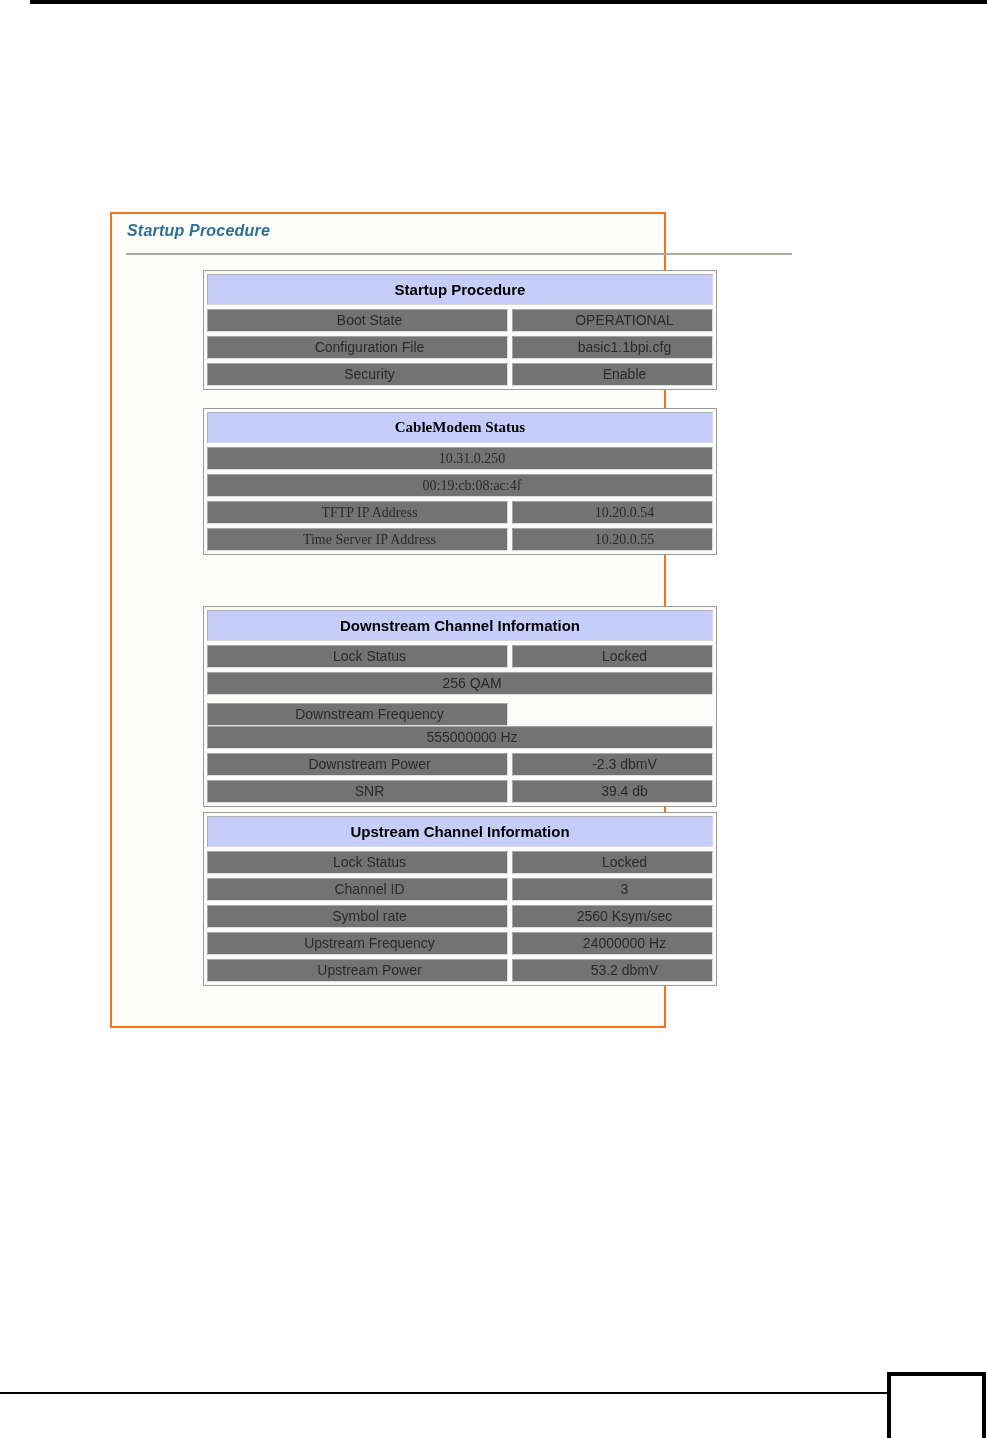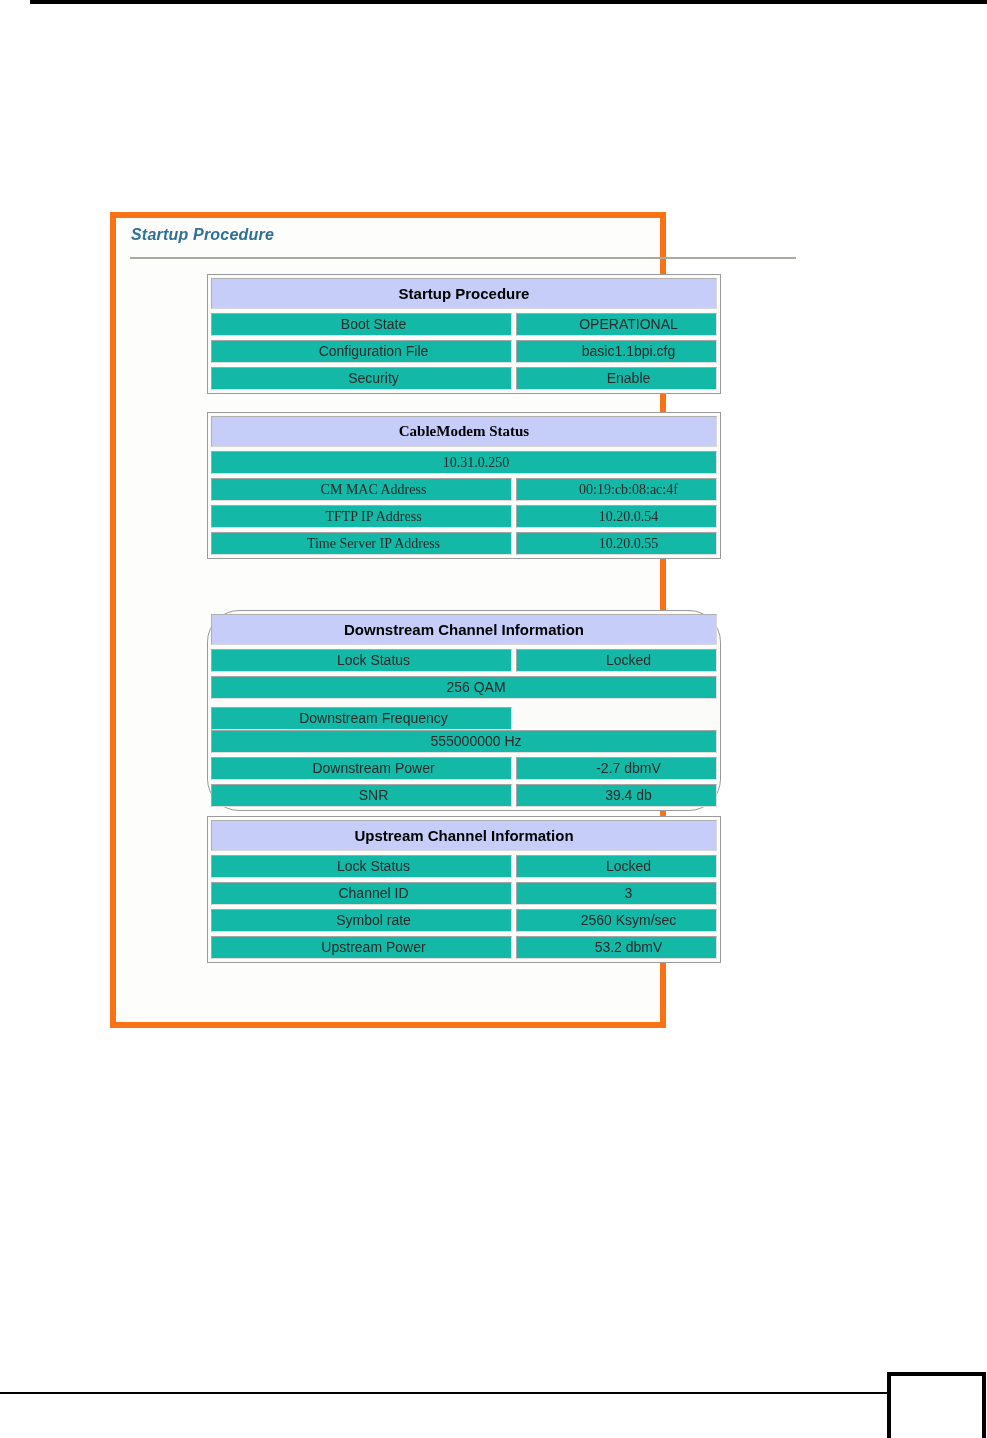--- a/index.html
+++ b/index.html
@@ -14,21 +14,21 @@
   
   .top-rule    { position: absolute; left: 30px;  top: 0;      width: 957px; height: 4px; background: #000; }
   .bottom-rule { position: absolute; left: 0;     top: 1392px; width: 887px; height: 2px; background: #000; }
   .page-box    { position: absolute; left: 887px; top: 1372px; width: 99px;  height: 70px;
                  border: 4px solid #000; background: #fff; box-sizing: border-box; }
 
   
   .panel {
     position: absolute; left: 110px; top: 212px;
     width: 556px; height: 816px;
-    border: 6px solid #f97316;
+    border: 2px solid #f97316;
     background: #fdfdfc;
     box-sizing: border-box;
   }
   .panel-title {
     position: absolute; left: 15px; top: 8px;
     font-size: 16px; font-weight: bold; font-style: italic;
     color: #2e7096; letter-spacing: 0.2px;
   }
   .panel-divider {
     position: absolute; left: 14px; top: 39px;
@@ -51,35 +51,35 @@
     font-size: 15px; font-weight: bold;
     text-align: center;
     line-height: 29px; height: 31px;
     box-sizing: border-box;
   }
   .t-row { display: flex; margin-top: 4px; }
   .t-row.gap-before { margin-top: 8px; flex-direction: column; }
   .cell {
     border: 1px solid;
     border-color: #a6a6a6 #dedede #dedede #a6a6a6;
-    background: #14b8a6;
+    background: #737373;
     color: #2a2a2a;
     font-size: 14px;
     text-align: center;
     line-height: 21px; height: 23px;
     box-sizing: border-box;
     white-space: nowrap; overflow: hidden; padding-left: 24px;
   }
   .cell.label { width: 301px; margin-right: 4px; }
   .cell.value { flex: 1; }
 
   
   #table-0 { top: 56px;  }
   #table-1 { top: 194px; font-family: Liberation Serif, serif; }
-  #table-2 { top: 392px; border-radius: 32px; }
+  #table-2 { top: 392px; }
   #table-3 { top: 598px; }
 </style>
 </head>
 <body>
 
 <div class="top-rule"></div>
 
 <div class="panel">
   <div class="panel-title">Startup Procedure</div>
   <div class="panel-divider"></div>
@@ -99,21 +99,20 @@
       <div class="cell value">Enable</div>
     </div>
   </div>
 
   <div class="ui-table" id="table-1">
     <div class="t-header">CableModem Status</div>
     <div class="t-row">
       <div class="cell value">10.31.0.250</div>
     </div>
     <div class="t-row">
-      <div class="cell label">CM MAC Address</div>
       <div class="cell value">00:19:cb:08:ac:4f</div>
     </div>
     <div class="t-row">
       <div class="cell label">TFTP IP Address</div>
       <div class="cell value">10.20.0.54</div>
     </div>
     <div class="t-row">
       <div class="cell label">Time Server IP Address</div>
       <div class="cell value">10.20.0.55</div>
     </div>
@@ -127,21 +126,21 @@
     </div>
     <div class="t-row">
       <div class="cell value">256 QAM</div>
     </div>
     <div class="t-row gap-before">
       <div class="cell label">Downstream Frequency</div>
       <div class="cell value">555000000 Hz</div>
     </div>
     <div class="t-row">
       <div class="cell label">Downstream Power</div>
-      <div class="cell value">-2.7 dbmV</div>
+      <div class="cell value">-2.3 dbmV</div>
     </div>
     <div class="t-row">
       <div class="cell label">SNR</div>
       <div class="cell value">39.4 db</div>
     </div>
   </div>
 
   <div class="ui-table" id="table-3">
     <div class="t-header">Upstream Channel Information</div>
     <div class="t-row">
@@ -150,20 +149,24 @@
     </div>
     <div class="t-row">
       <div class="cell label">Channel ID</div>
       <div class="cell value">3</div>
     </div>
     <div class="t-row">
       <div class="cell label">Symbol rate</div>
       <div class="cell value">2560 Ksym/sec</div>
     </div>
     <div class="t-row">
+      <div class="cell label">Upstream Frequency</div>
+      <div class="cell value">24000000 Hz</div>
+    </div>
+    <div class="t-row">
       <div class="cell label">Upstream Power</div>
       <div class="cell value">53.2 dbmV</div>
     </div>
   </div>
 </div>
 
 <div class="bottom-rule"></div>
 <div class="page-box"></div>
 
 </body></html>

